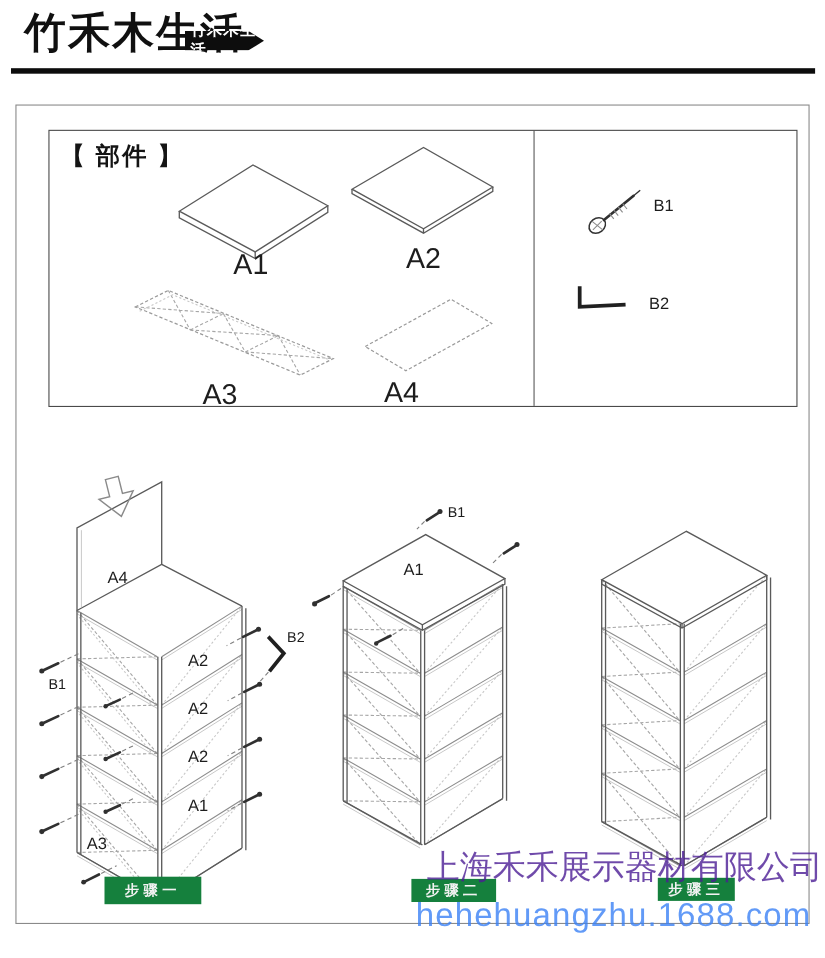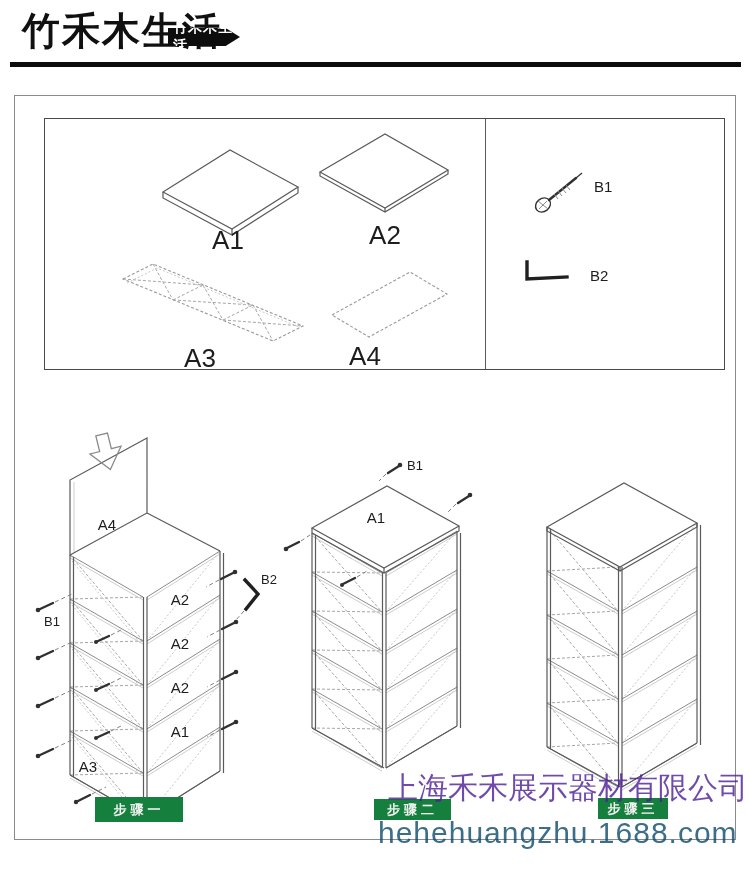--- a/index.html
+++ b/index.html
@@ -60,34 +60,35 @@
   .step-badge{
     position:absolute;background:#15803d;color:#f2f2f2;font-size:13px;font-weight:bold;
     display:flex;align-items:center;justify-content:center;letter-spacing:4px;z-index:10;
   }
   .badge-1{left:95px;top:797px;width:88px;height:25px;}
   .badge-2{left:350px;top:799px;width:77px;height:21px;margin-left:24px;}
   .badge-3{left:598px;top:798px;width:70px;height:21px;}
   
   .wm{position:absolute;color:#4c1d95;opacity:.8;z-index:50;white-space:nowrap;pointer-events:none;}
   .wm-company{left:388px;top:768px;font-size:30px;letter-spacing:0px;}
-  .wm-url{left:378px;top:816px;font-size:30px;letter-spacing:1px;color:#0c4a6e;}
+  .wm-url{left:378px;top:816px;font-size:30px;letter-spacing:1px;color:#3b82f6;}
 </style>
 </head>
 <body>
 
 <div class="page">
 
   <div class="hdr-title">竹禾木生活</div>
   <div class="hdr-badge">竹禾木生活</div>
   <div class="hdr-rule"></div>
 
   <div class="outer-box">
 
     <div class="parts-box">
+      <div class="sec-heading parts-heading">【 部件 】</div>
       <div class="parts-divider"></div>
 
       <svg style="left:0;top:0;" width="440" height="249" viewBox="0 0 440 249">
         <g>
           <path class="lnf" d="M118,73 L185,31 L253,68 L187,110 Z"></path>
           <path class="ln" d="M118,73 L118,79 L187,116 L253,74 L253,68 M187,110 L187,116"></path>
         </g>
         <g>
           <path class="lnf" d="M275,53 L340,15 L403,51 L340,89 Z"></path>
           <path class="ln" d="M275,53 L275,57 L340,93 L403,55 L403,51 M340,89 L340,93"></path>

